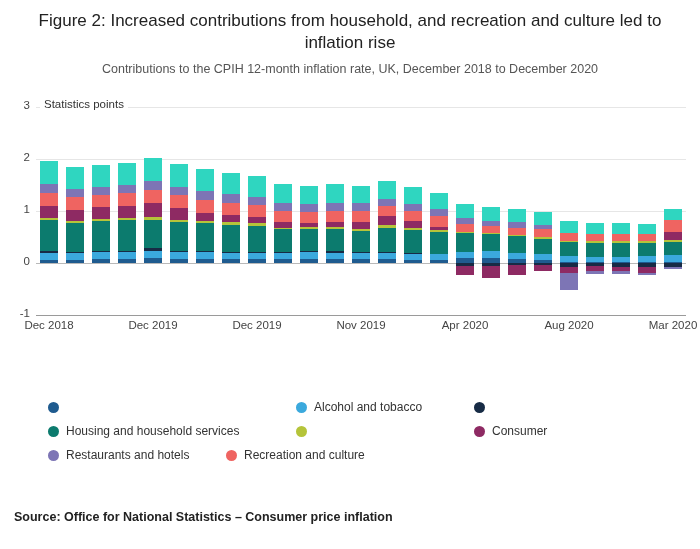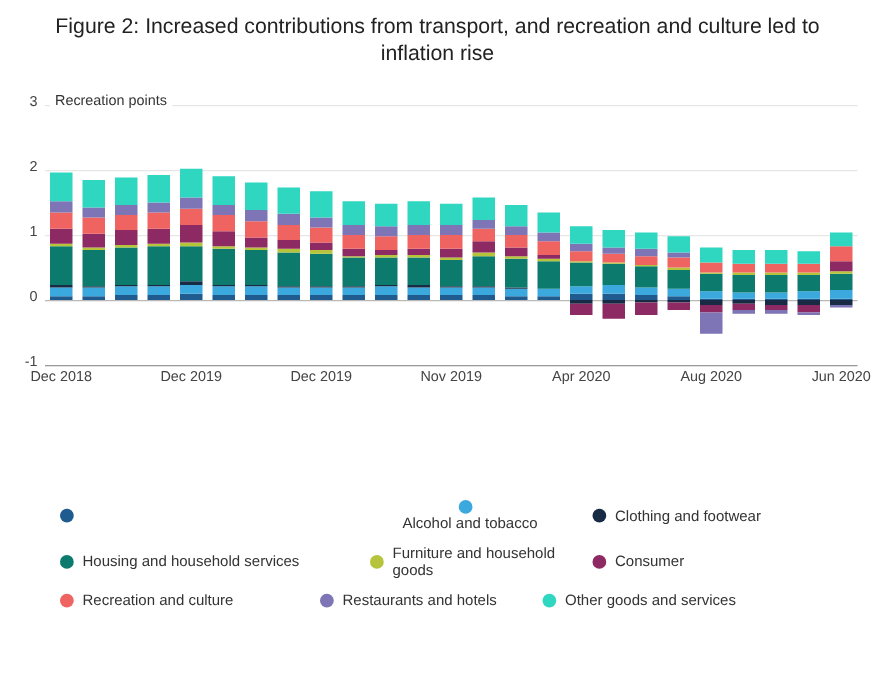--- a/index.html
+++ b/index.html
@@ -157,24 +157,25 @@
     font-size: 12.5px;
     font-weight: bold;
     color: #222222;
   }
 </style>
 </head>
 <body>
 
 <div class="wrap">
 
-  <div class="title">Figure 2: Increased contributions from transport, and recreation and culture led to inflation rise</div>
+  <div class="title">Figure 2: Increased contributions from household, and recreation and culture led to inflation rise</div>
+  <div class="subtitle">Contributions to the CPIH 12-month inflation rate, UK, December 2018 to December 2020</div>
 
   <div class="chart-area">
-    <div class="unit-label">Recreation points</div>
+    <div class="unit-label">Statistics points</div>
     <div class="ylabels" id="ylabels">
         <div class="ylab" style="top: 208px;">-1</div>
         <div class="ylab" style="top: 156px;">0</div>
         <div class="ylab" style="top: 104px;">1</div>
         <div class="ylab" style="top: 52px;">2</div>
         <div class="ylab" style="top: 0px;">3</div>
       </div>
     <div class="plot" id="plot">
         <div class="gridline" style="top: 0px;"></div>
         <div class="gridline" style="top: 52px;"></div>
@@ -459,62 +460,57 @@
         </div>
     <div class="axis-x" style="top: 208px;"></div>
       </div>
     <div class="xaxis-labels" id="xlabels">
         <div class="xlab" style="left: 13px;">Dec 2018</div>
         <div class="xlab" style="left: 117px;">Dec 2019</div>
         <div class="xlab" style="left: 221px;">Dec 2019</div>
         <div class="xlab" style="left: 325px;">Nov 2019</div>
         <div class="xlab" style="left: 429px;">Apr 2020</div>
         <div class="xlab" style="left: 533px;">Aug 2020</div>
-        <div class="xlab" style="left: 637px;">Jun 2020</div>
+        <div class="xlab" style="left: 637px;">Mar 2020</div>
       </div>
   </div>
 
   <div class="legend" id="legend">
       <div class="legend-row">
         <div class="legend-item" style="width: 230px;">
           <span class="swatch" style="background: rgb(31, 91, 143);"></span>
         </div>
-        <div class="legend-item" style="width: 160px; flex-direction: column;">
+        <div class="legend-item" style="width: 160px;">
           <span class="swatch" style="background: rgb(59, 169, 221);"></span>
           <span>Alcohol and tobacco</span>
         </div>
         <div class="legend-item">
           <span class="swatch" style="background: rgb(23, 43, 69);"></span>
-          <span>Clothing and footwear</span>
         </div>
       </div>
       <div class="legend-row">
         <div class="legend-item" style="width: 230px;">
           <span class="swatch" style="background: rgb(12, 123, 110);"></span>
           <span>Housing and household services</span>
         </div>
         <div class="legend-item" style="width: 160px;">
           <span class="swatch" style="background: rgb(181, 196, 58);"></span>
-          <span>Furniture and household goods</span>
         </div>
         <div class="legend-item">
           <span class="swatch" style="background: rgb(142, 42, 99);"></span>
           <span>Consumer</span>
         </div>
       </div>
       <div class="legend-row">
+        <div class="legend-item" style="width: 160px;">
+          <span class="swatch" style="background: rgb(125, 117, 181);"></span>
+          <span>Restaurants and hotels</span>
+        </div>
         <div class="legend-item" style="width: 190px;">
           <span class="swatch" style="background: rgb(239, 100, 97);"></span>
           <span>Recreation and culture</span>
         </div>
-        <div class="legend-item" style="width: 160px;">
-          <span class="swatch" style="background: rgb(125, 117, 181);"></span>
-          <span>Restaurants and hotels</span>
-        </div>
-        <div class="legend-item">
-          <span class="swatch" style="background: rgb(47, 214, 192);"></span>
-          <span>Other goods and services</span>
-        </div>
       </div>
     </div>
 
+  <div class="source">Source: Office for National Statistics – Consumer price inflation</div>
 
 </div>
 
 </body></html>

